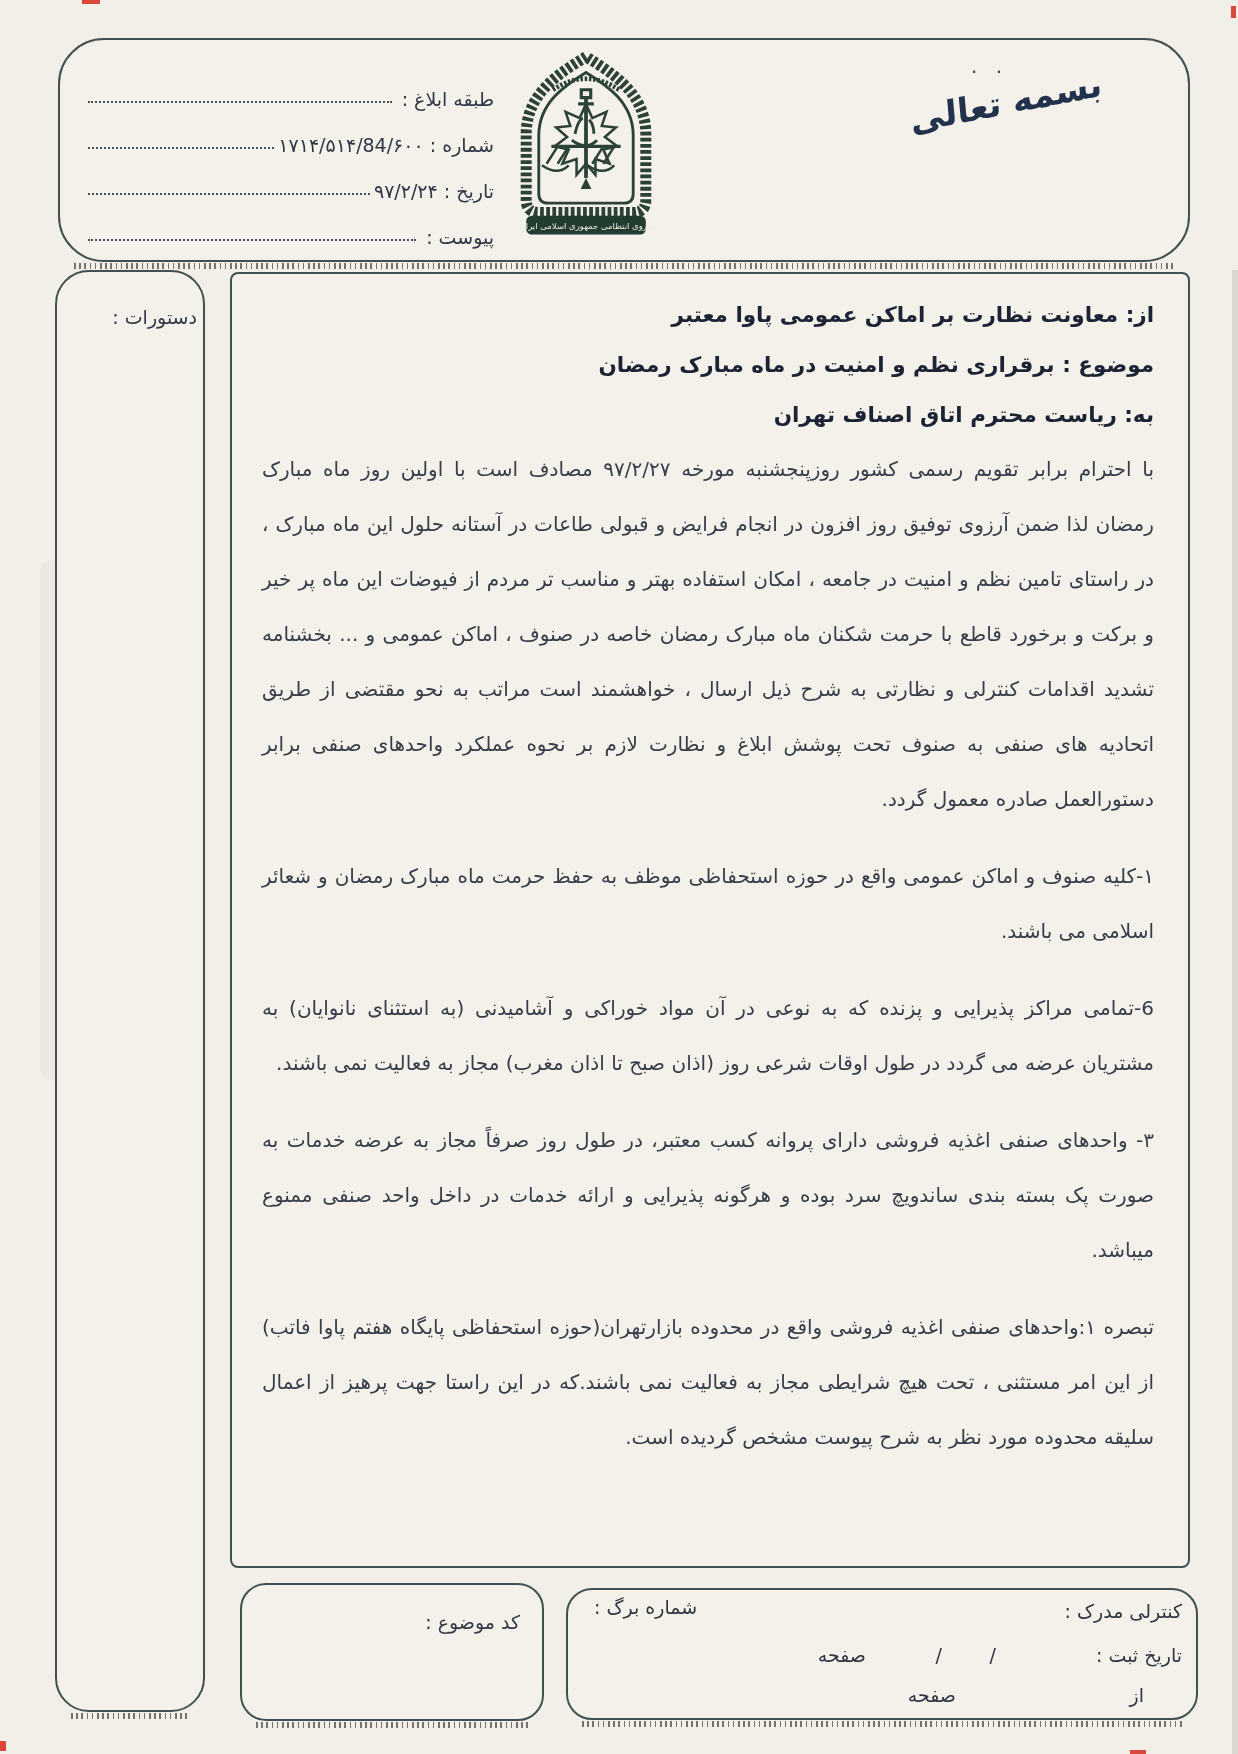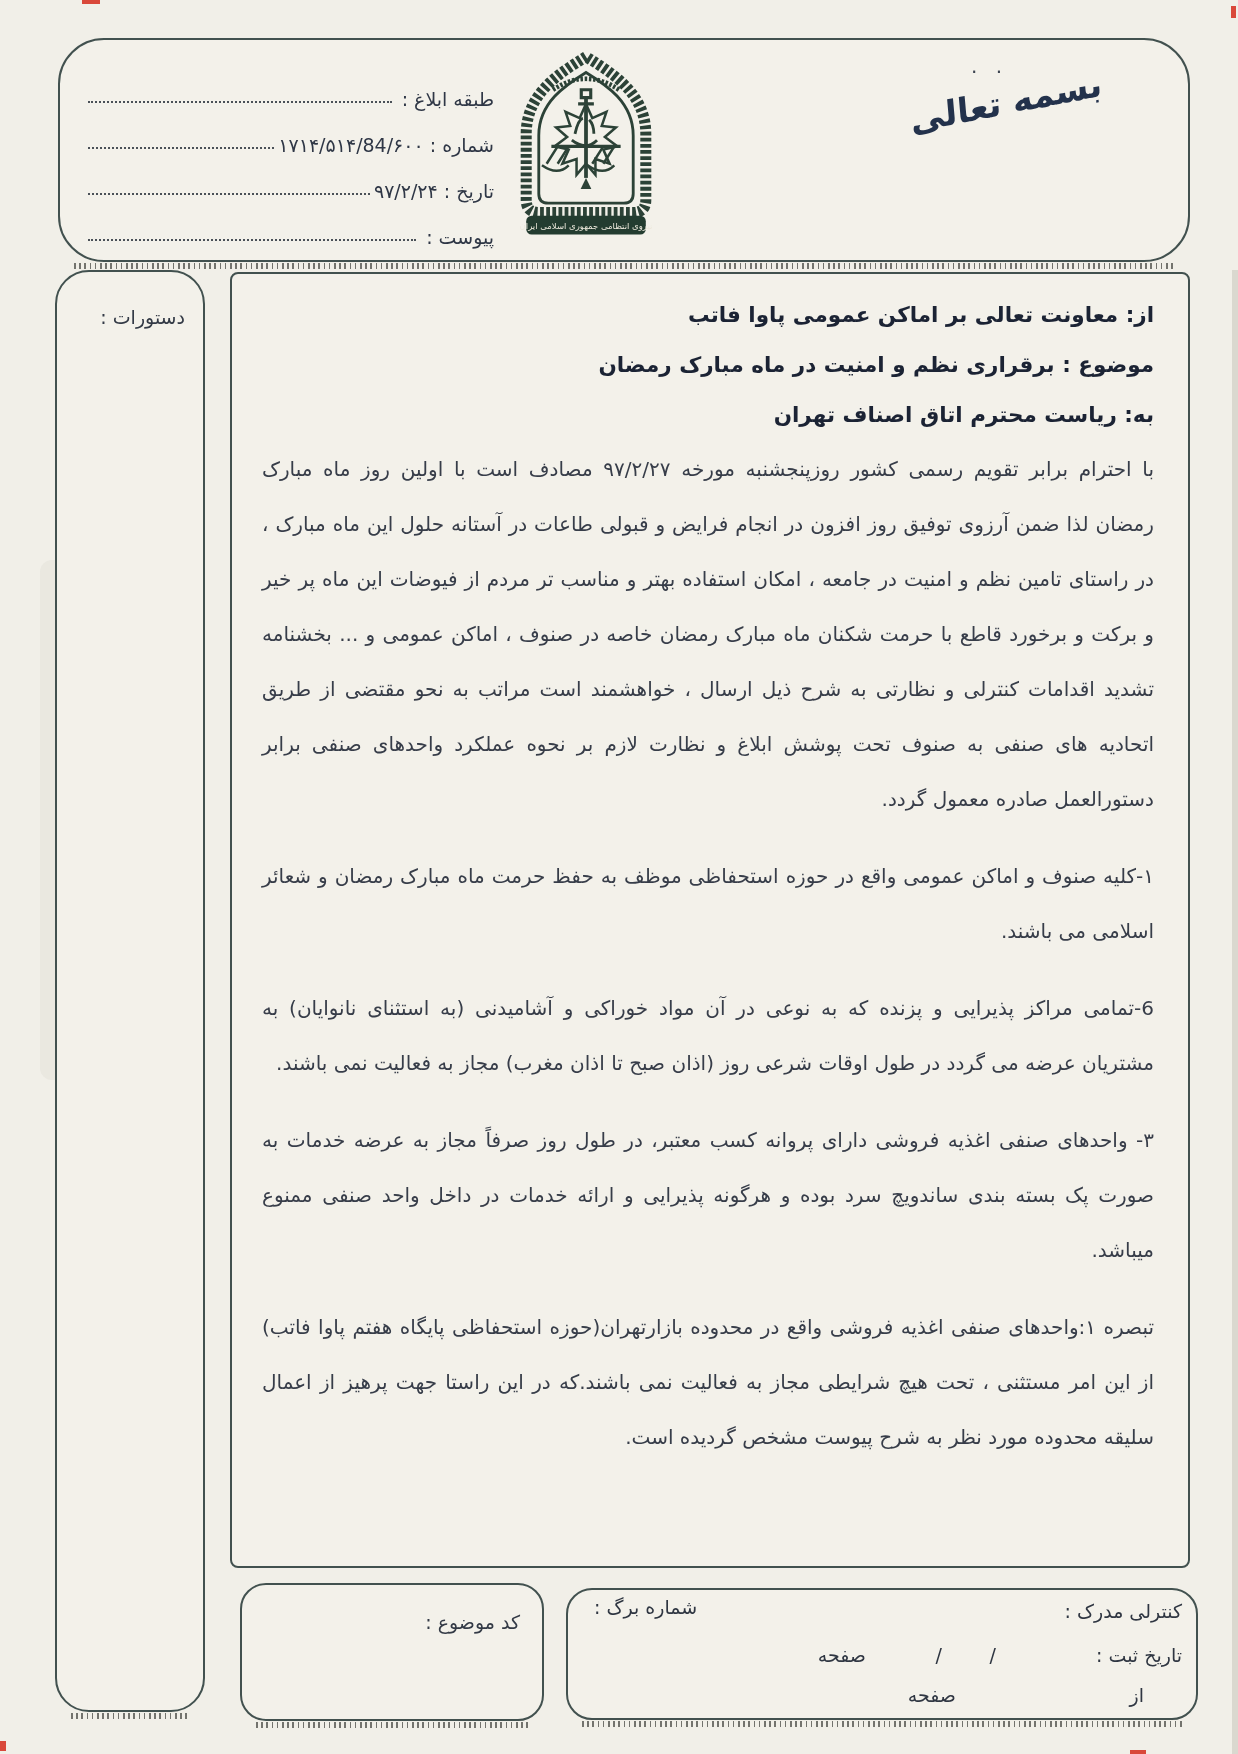--- a/index.html
+++ b/index.html
@@ -35,21 +35,21 @@
   .emblem{position:absolute;left:428px;top:12px;width:196px;height:192px;}
   .basmala-wrap{position:absolute;right:62px;top:42px;width:240px;text-align:center;}
   .basmala{
     display:inline-block;font-size:34px;font-weight:bold;color:#23324c;
     transform:rotate(-11deg) skewX(-6deg);letter-spacing:1px;
   }
   .speck-dots{position:absolute;right:118px;top:-22px;font-size:20px;color:#3c4350;letter-spacing:6px;}
 
   
   .orders-box{left:55px;top:270px;width:146px;height:1438px;border-radius:34px;}
-  .orders-label{padding:34px 18px 0 0;font-size:19px;color:#333a46;text-align:right;}
+  .orders-label{padding:34px 6px 0 0;font-size:19px;color:#333a46;text-align:right;}
 
   
   .letter-box{left:230px;top:272px;width:956px;height:1292px;border-radius:8px;overflow:hidden;}
   .letter-inner{padding:16px 34px 0 30px;}
   .hline{font-size:21.5px;font-weight:bold;color:#1b2334;line-height:50px;letter-spacing:.2px;}
   .salutation{font-size:20px;color:#363c49;margin:14px 150px 0 0;line-height:44px;}
   .para{
     font-size:20px;line-height:55px;color:#373d49;margin:2px 0 0 0;
     text-align:justify;text-justify:inter-word;
   }
@@ -134,21 +134,21 @@
       <span class="basmala">بسمه تعالی</span>
     </div>
   </div>
 
   <div class="box hatch orders-box">
     <div class="orders-label">دستورات :</div>
   </div>
 
   <div class="box hatch letter-box">
     <div class="letter-inner">
-      <div class="hline">از: معاونت تعالی بر اماکن عمومی پاوا فاتب</div>
+      <div class="hline">از: معاونت نظارت بر اماکن عمومی پاوا معتبر</div>
       <div class="hline">موضوع : برقراری نظم و امنیت در ماه مبارک رمضان</div>
       <div class="hline">به: ریاست محترم اتاق اصناف تهران</div>
       <p class="para">با احترام برابر تقویم رسمی کشور روزپنجشنبه مورخه ۹۷/۲/۲۷ مصادف است با اولین روز ماه مبارک رمضان لذا ضمن آرزوی توفیق روز افزون در انجام فرایض و قبولی طاعات در آستانه حلول این ماه مبارک ، در راستای تامین نظم و امنیت در جامعه ، امکان استفاده بهتر و مناسب تر مردم از فیوضات این ماه پر خیر و برکت و برخورد قاطع با حرمت شکنان ماه مبارک رمضان خاصه در صنوف ، اماکن عمومی و ... بخشنامه تشدید اقدامات کنترلی و نظارتی به شرح ذیل ارسال ، خواهشمند است مراتب به نحو مقتضی از طریق اتحادیه های صنفی به صنوف تحت پوشش ابلاغ و نظارت لازم بر نحوه عملکرد واحدهای صنفی برابر دستورالعمل صادره معمول گردد.</p>
       <p class="para item">۱-کلیه صنوف و اماکن عمومی واقع در حوزه استحفاظی موظف به حفظ حرمت ماه مبارک رمضان و شعائر اسلامی می باشند.</p>
       <p class="para item">6-تمامی مراکز پذیرایی و پزنده که به نوعی در آن مواد خوراکی و آشامیدنی (به استثنای نانوایان) به مشتریان عرضه می گردد در طول اوقات شرعی روز (اذان صبح تا اذان مغرب) مجاز به فعالیت نمی باشند.</p>
       <p class="para item">۳- واحدهای صنفی اغذیه فروشی دارای پروانه کسب معتبر، در طول روز صرفاً مجاز به عرضه خدمات به صورت پک بسته بندی ساندویچ سرد بوده و هرگونه پذیرایی و ارائه خدمات در داخل واحد صنفی ممنوع میباشد.</p>
       <p class="para item">تبصره ۱:واحدهای صنفی اغذیه فروشی واقع در محدوده بازارتهران(حوزه استحفاظی پایگاه هفتم پاوا فاتب) از این امر مستثنی ، تحت هیچ شرایطی مجاز به فعالیت نمی باشند.که در این راستا جهت پرهیز از اعمال سلیقه محدوده مورد نظر به شرح پیوست مشخص گردیده است.</p>
     </div>
   </div>
 

